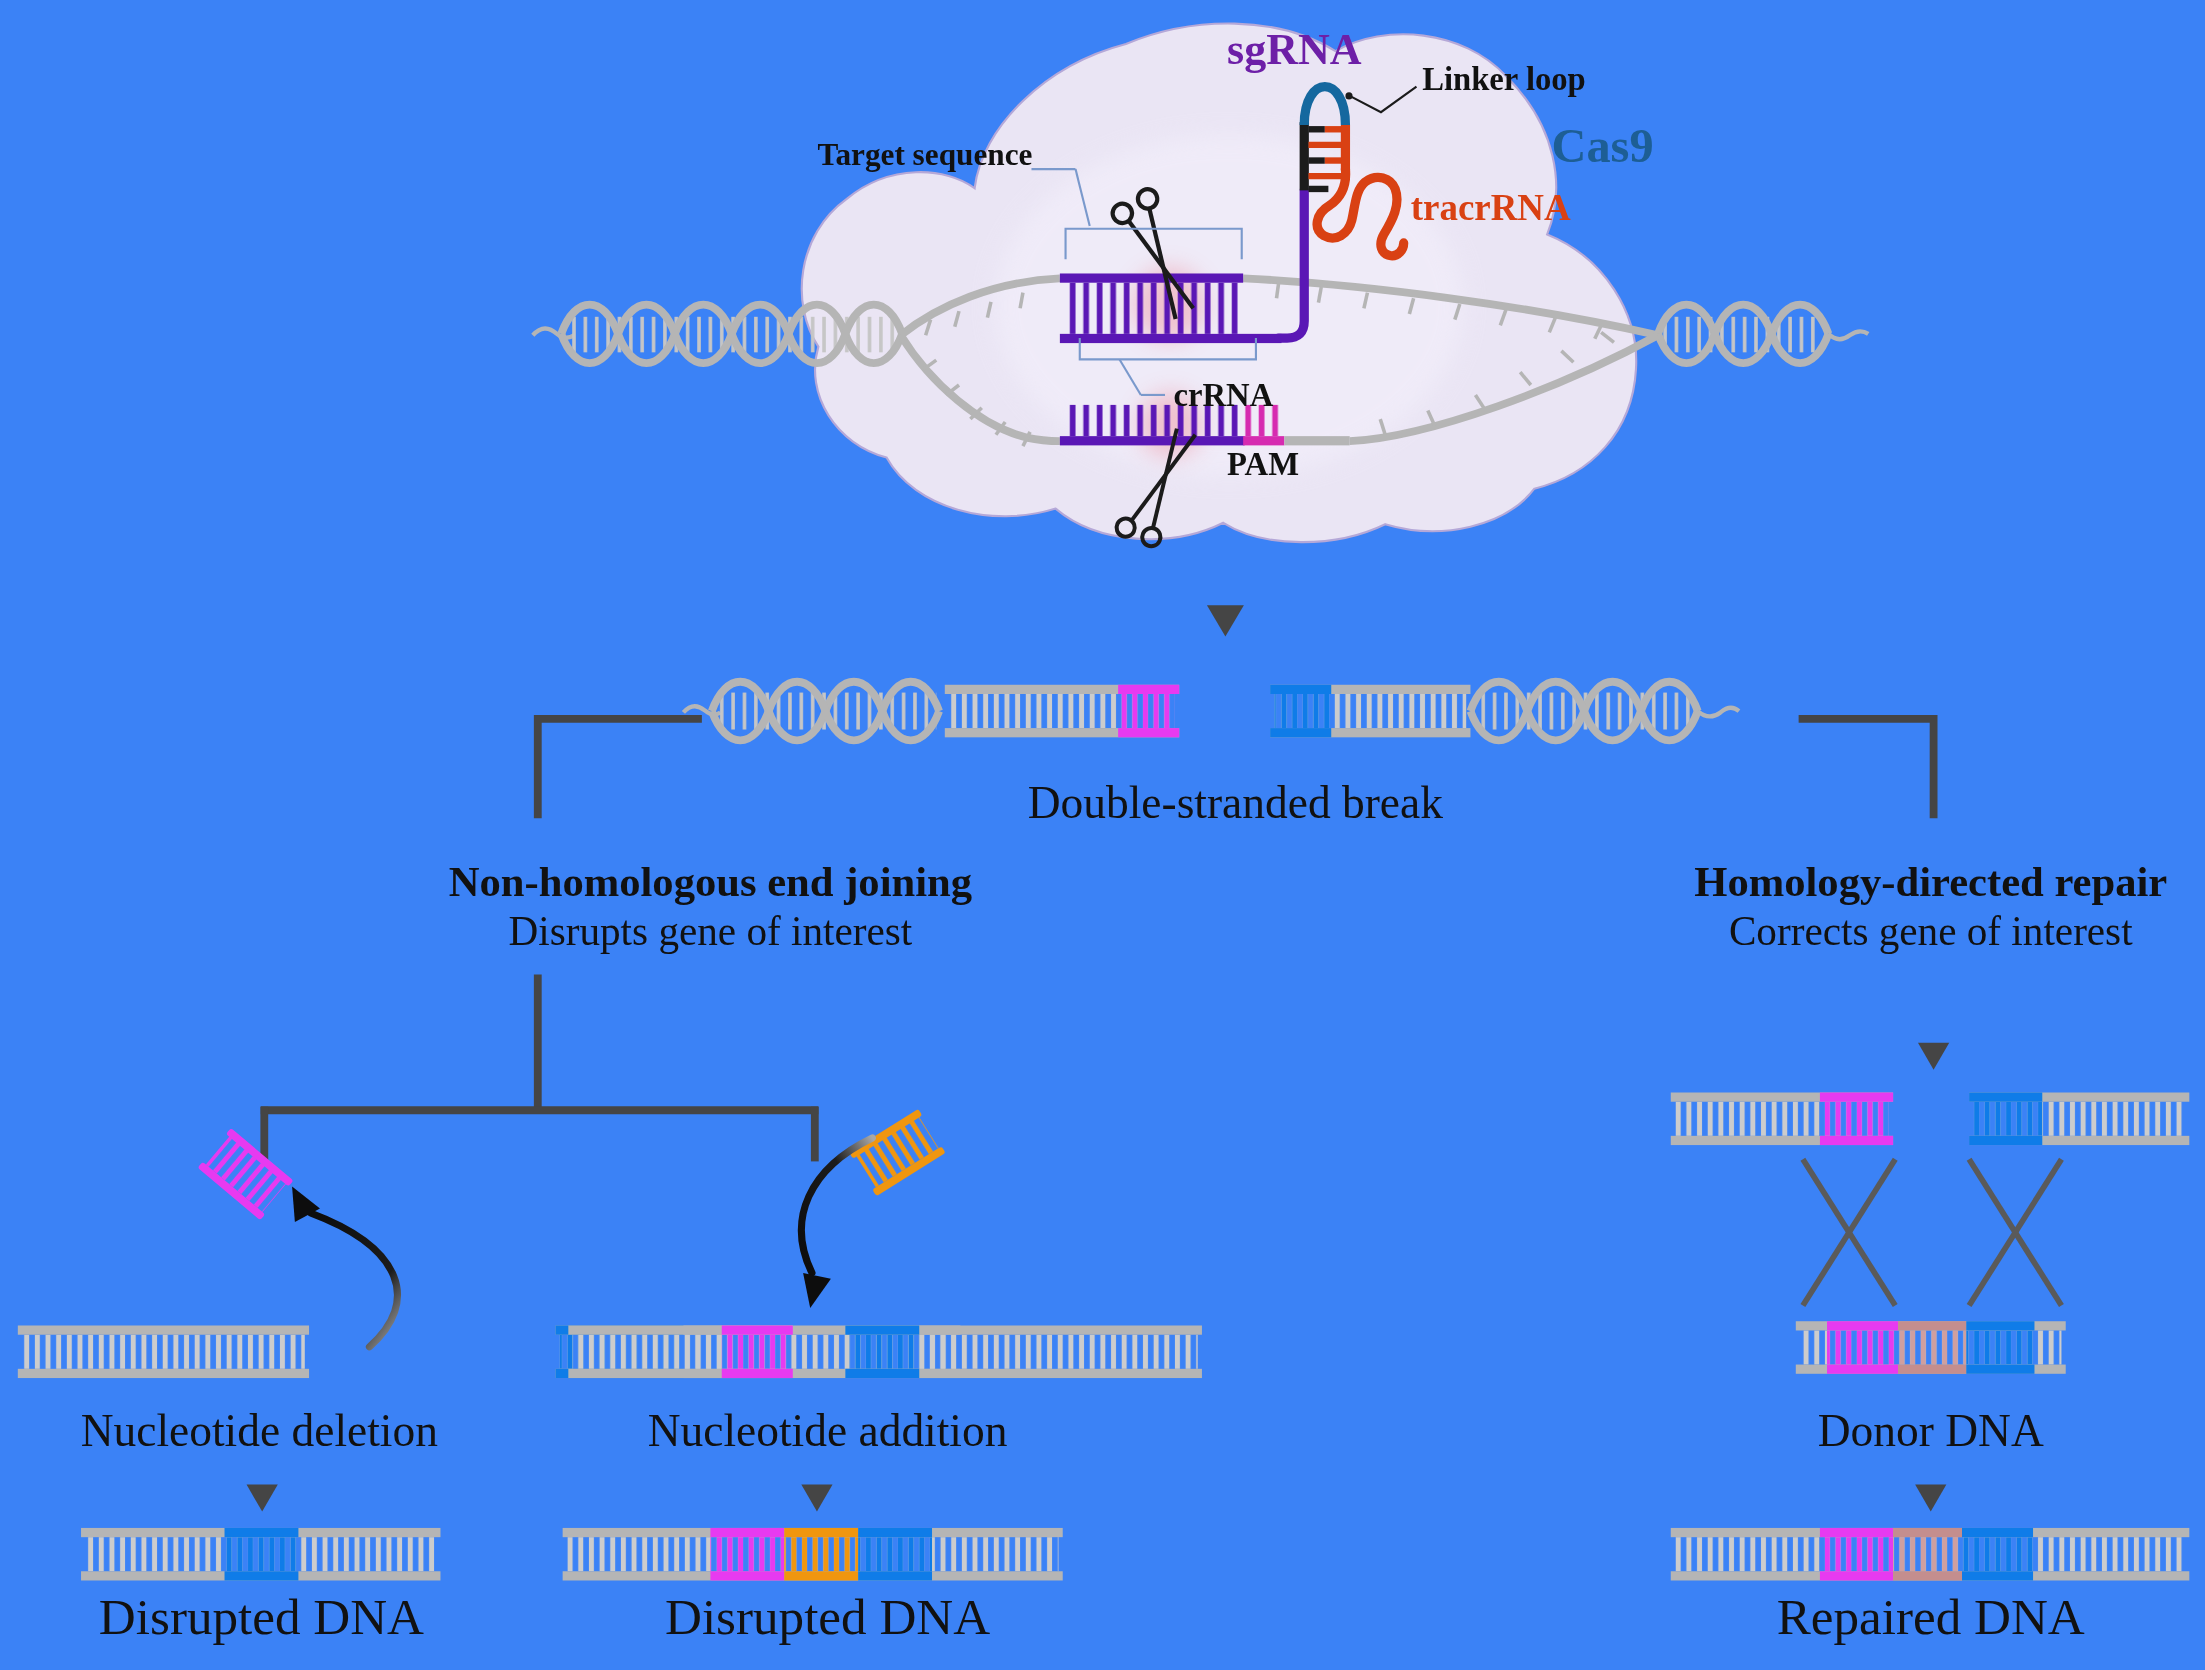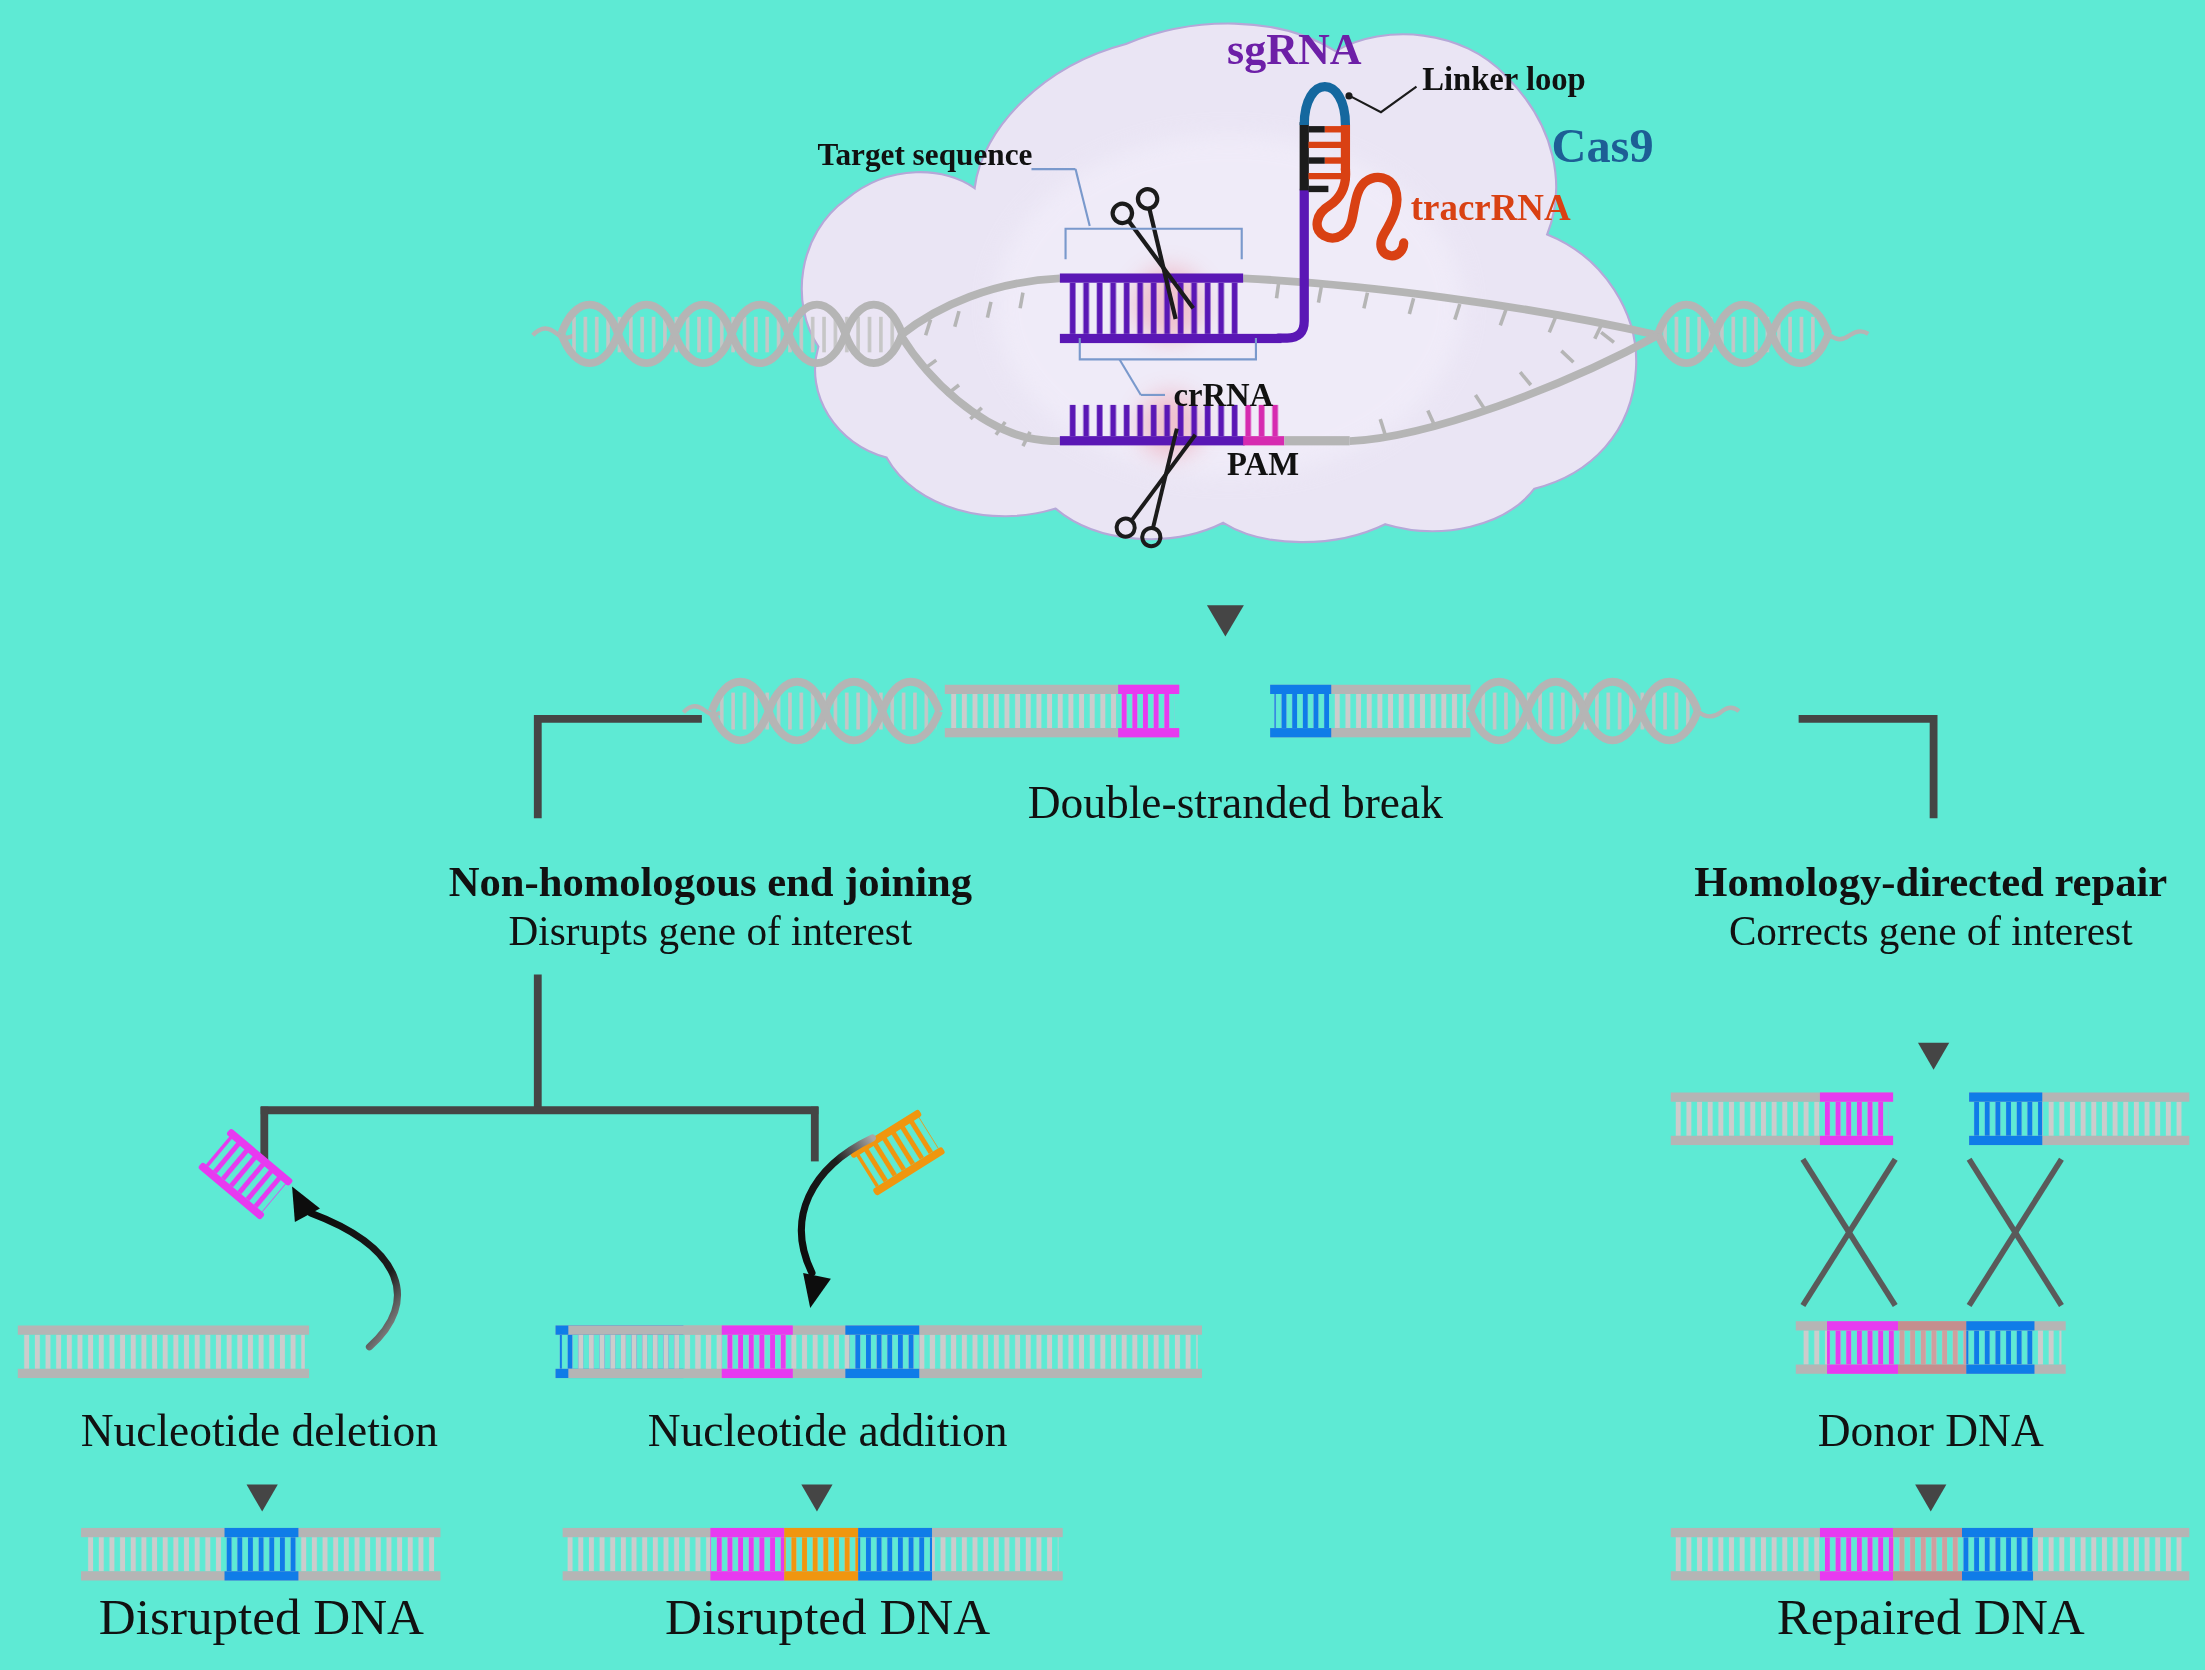--- a/index.html
+++ b/index.html
@@ -1,16 +1,16 @@
 <!DOCTYPE html>
 <html style="--dna_gray: #b5b5b5; --dna_rung: #cccccc; --purple: #5a17b5; --magenta: #e73af0; --pam_pink: #d62bb0; --blue: #0f7ce8; --orange: #f0960f; --salmon: #c48e8e; --salmon_rung: #cf9f9f; --sgrna_purple: #6d1fa7; --cas9_blue: #1d5e95; --tracr_orange: #d94113; --linker_blue: #15689f; --connector_gray: #454545; --pointer_blue: #7a99cc; --blob_fill: #eae5f4; --blob_stroke: #b5a8d8; --glow_pink: #ef6e7e;font-size:11.4px"><head>
 <meta charset="utf-8">
 <style>
   html,body{margin:0;padding:0;background:#ffffff;}
-  .stage{position:relative;width:2205px;height:1670px;background:#5eead4;overflow:hidden;
+  .stage{position:relative;width:2205px;height:1670px;background:#3b82f6;overflow:hidden;
          font-family:"Liberation Serif","DejaVu Serif",serif;}
   svg text{font-family:"Liberation Serif","DejaVu Serif",serif;fill:#111;}
   .t-mid{text-anchor:middle;}
   .lbl-sgrna{fill:var(--sgrna_purple);font-weight:700;font-size:62px;}
   .lbl-linker{font-weight:700;font-size:46px;}
   .lbl-cas9{fill:var(--cas9_blue);font-weight:700;font-size:68px;}
   .lbl-tracr{fill:var(--tracr_orange);font-weight:700;font-size:52px;}
   .lbl-target{font-weight:700;font-size:44px;}
   .lbl-crrna{font-weight:700;font-size:46px;}
   .lbl-pam{font-weight:700;font-size:46px;}

